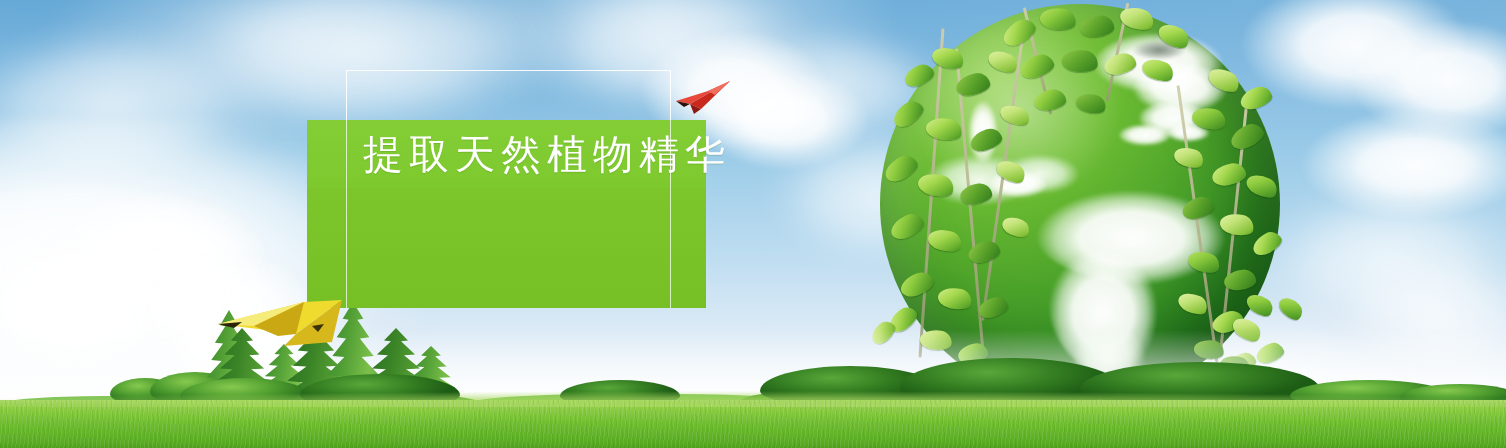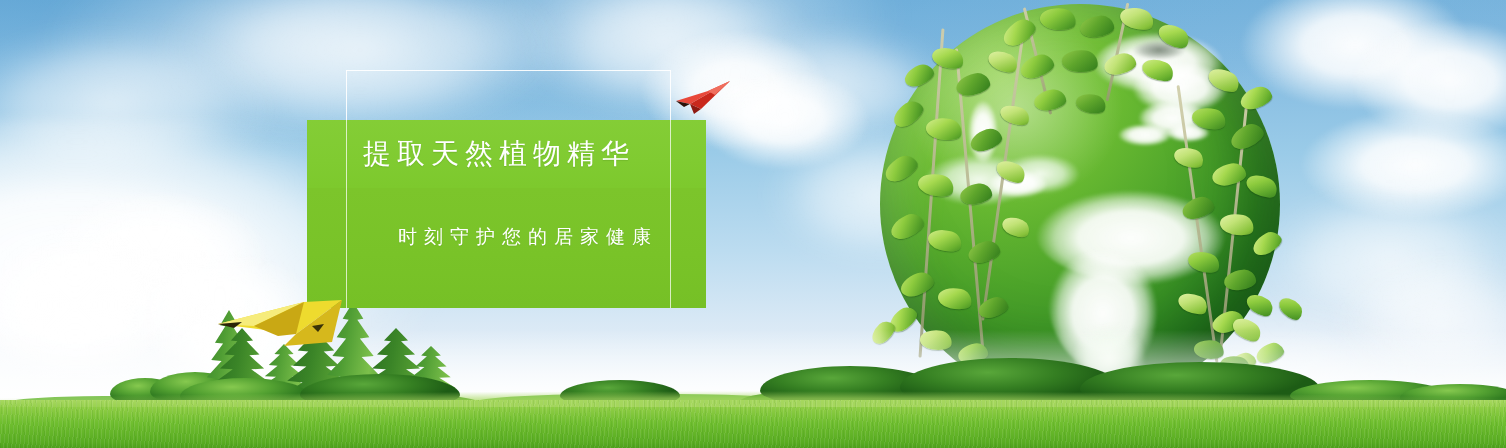--- a/index.html
+++ b/index.html
@@ -200,21 +200,21 @@
   .panel-bottom {
     position: absolute; left: 0; top: 68px;
     width: 399px; height: 120px;
     background: linear-gradient(to bottom, #7cc52b 0%, #79c328 55%, #76c026 100%);
   }
   .headline {
     position: absolute;
     left: 56px; top: 8px;
     width: 340px;
     color: #ffffff;
-    font-size: 28px;
+    font-size: 40px;
     line-height: 52px;
     letter-spacing: 6px;
     white-space: nowrap;
     text-shadow: 0 1px 1px rgba(60,120,20,.22);
   }
   .subline {
     position: absolute;
     left: 91px; top: 103px;
     width: 300px;
     color: #ffffff;
@@ -394,21 +394,20 @@
   <div class="grass-texture"></div>
 
   <div class="frame-line frame-h" style="left:346px; top:70px;  width:325px;"></div>
   <div class="frame-line frame-v" style="left:346px; top:70px;  height:238px;"></div>
   <div class="frame-line frame-v" style="left:670px; top:70px;  height:238px;"></div>
 
   <div class="panel">
     <div class="panel-top"></div>
     <div class="panel-bottom"></div>
     <div class="headline">提取天然植物精华</div>
-    <div class="subline">时刻守护您的居家健康</div>
   </div>
 
   <div class="frame-line frame-v" style="left:346px; top:120px; height:188px; background:rgba(255,255,255,.72);"></div>
   <div class="frame-line frame-v" style="left:670px; top:120px; height:188px; background:rgba(255,255,255,.72);"></div>
 
   <svg class="plane-red" style="left:668px; top:78px;" width="66" height="40" viewBox="0 0 66 40">
     <polygon points="62,3 22,26 8,23 40,13" fill="#e8483a"></polygon>
     <polygon points="62,3 22,26 33,31" fill="#c9281c"></polygon>
     <polygon points="22,26 33,31 26,36" fill="#8f1a12"></polygon>
     <polygon points="62,3 40,13 47,17" fill="#f06e5e"></polygon>

